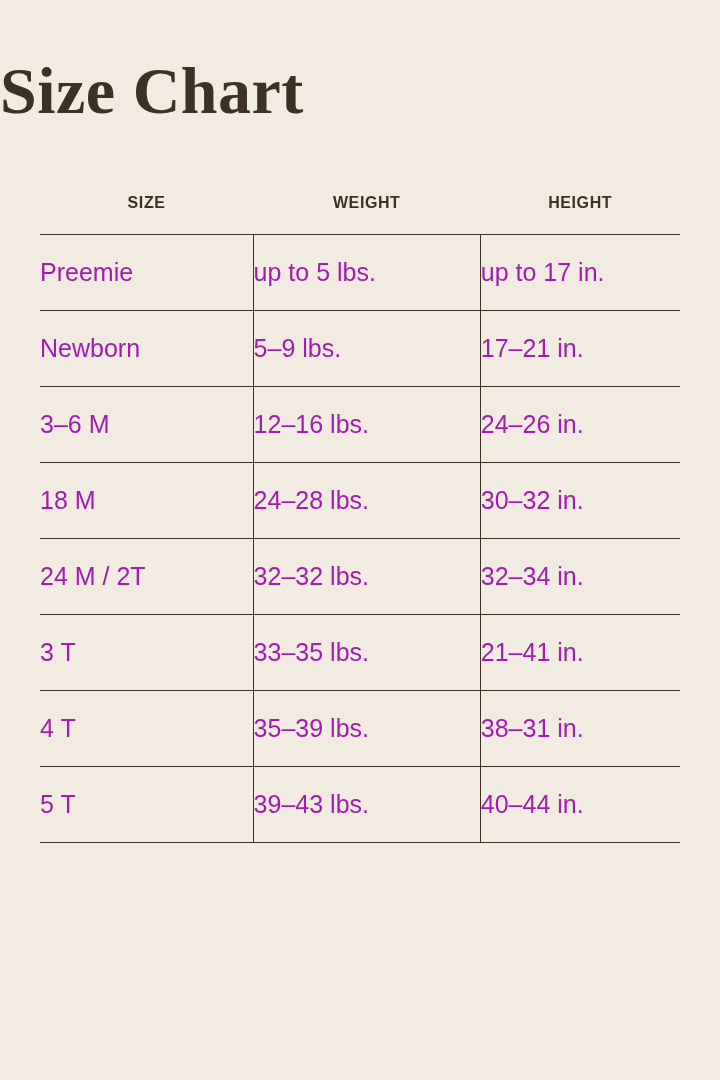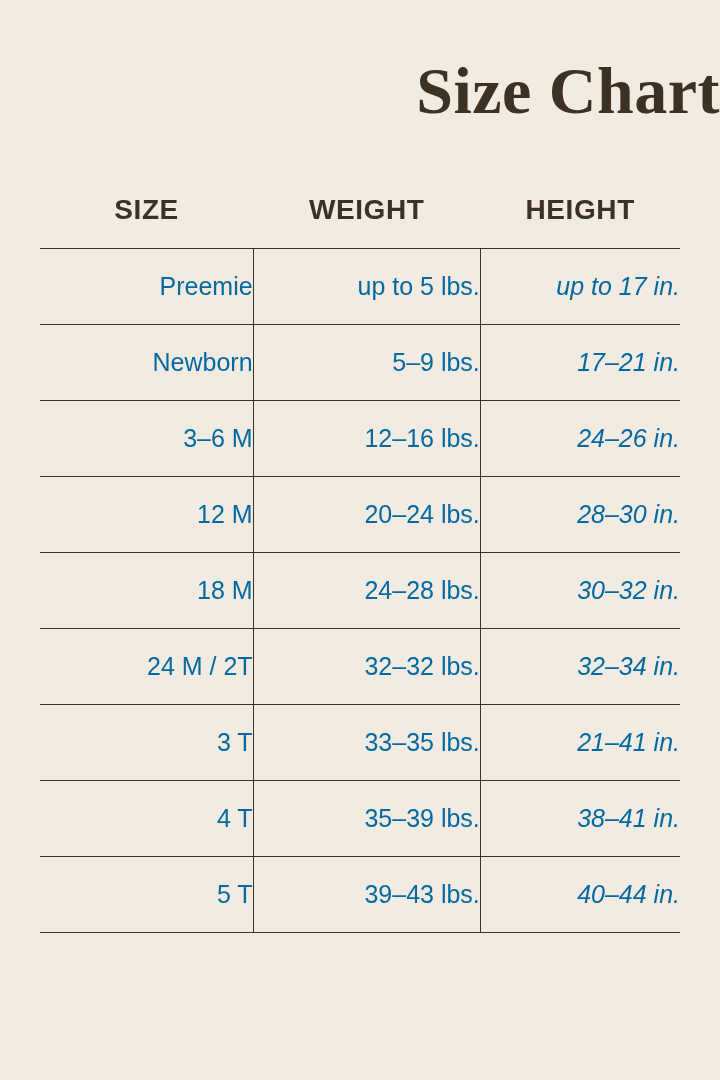--- a/index.html
+++ b/index.html
@@ -15,21 +15,21 @@
     overflow: hidden;
   }
   .page {
     position: relative;
     width: 720px;
     height: 1080px;
     box-sizing: border-box;
     background: #f2ebe1;
   }
   .title {
-    text-align: right;
+    text-align: left;
     font-family: "Liberation Serif", serif;
     font-weight: bold;
     font-size: 66px;
     letter-spacing: 0.5px;
     color: #3c3123;
     margin: 0;
     padding-top: 56px;
     line-height: 1.05;
   }
   .table-wrap {
@@ -39,42 +39,41 @@
     width: 640px;
   }
   table.size-chart {
     width: 100%;
     border-collapse: collapse;
     table-layout: fixed;
   }
   table.size-chart th {
     font-family: "Liberation Sans", sans-serif;
     font-weight: bold;
-    font-size: 28px;
+    font-size: 16px;
     letter-spacing: 0.6px;
     color: #3c3123;
     text-align: center;
     padding: 8px 0 22px 0;
     border: none;
   }
   table.size-chart td {
     font-family: "Liberation Sans", sans-serif;
     font-weight: normal;
     font-size: 25px;
-    color: #0369a1;
-    text-align: right;
+    color: #a21caf;
+    text-align: left;
     height: 75px;
     vertical-align: middle;
     border-top: 1.6px solid #3c3123;
     border-right: 1.6px solid #3c3123;
     padding: 0;
   }
   table.size-chart td:last-child {
     border-right: none;
-    font-style: italic;
   }
   table.size-chart tbody tr:last-child td {
     border-bottom: 1.6px solid #3c3123;
   }
   .col-size { width: 33.3%; }
   .col-weight { width: 35.5%; }
   .col-height { width: 31.2%; }
 </style>
 </head>
 <body>
@@ -107,43 +106,38 @@
           <td>Newborn</td>
           <td>5–9 lbs.</td>
           <td>17–21 in.</td>
         </tr>
         <tr>
           <td>3–6 M</td>
           <td>12–16 lbs.</td>
           <td>24–26 in.</td>
         </tr>
         <tr>
-          <td>12 M</td>
-          <td>20–24 lbs.</td>
-          <td>28–30 in.</td>
-        </tr>
-        <tr>
           <td>18 M</td>
           <td>24–28 lbs.</td>
           <td>30–32 in.</td>
         </tr>
         <tr>
           <td>24 M / 2T</td>
           <td>32–32 lbs.</td>
           <td>32–34 in.</td>
         </tr>
         <tr>
           <td>3 T</td>
           <td>33–35 lbs.</td>
           <td>21–41 in.</td>
         </tr>
         <tr>
           <td>4 T</td>
           <td>35–39 lbs.</td>
-          <td>38–41 in.</td>
+          <td>38–31 in.</td>
         </tr>
         <tr>
           <td>5 T</td>
           <td>39–43 lbs.</td>
           <td>40–44 in.</td>
         </tr>
       </tbody>
     </table>
   </div>
 

